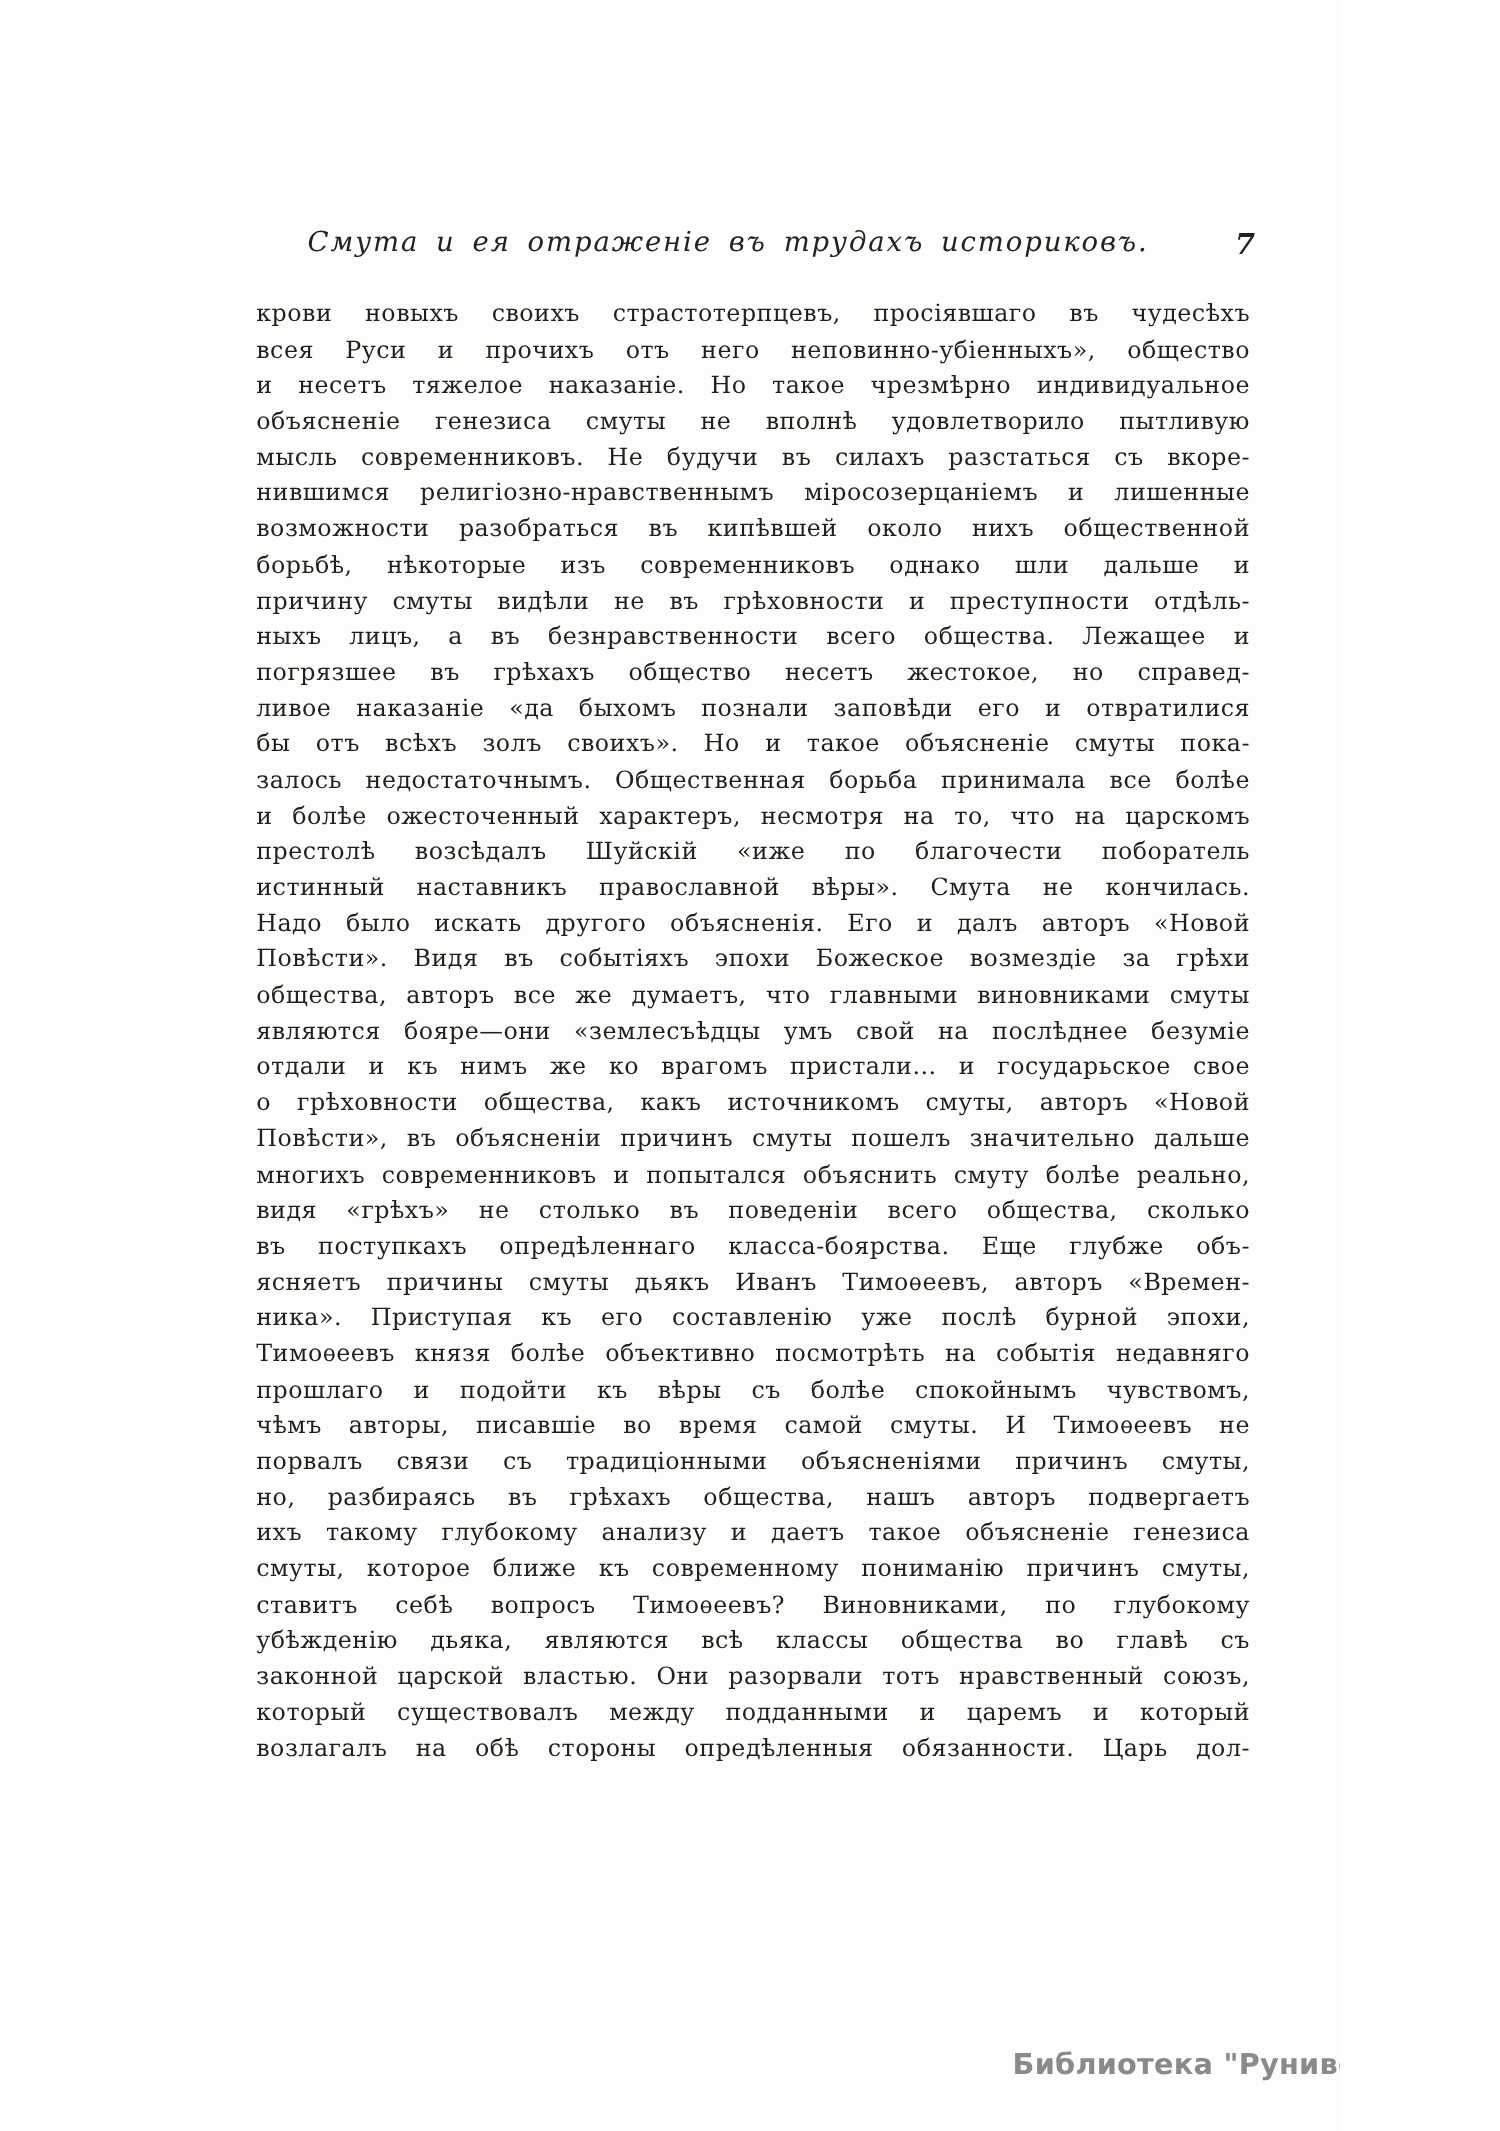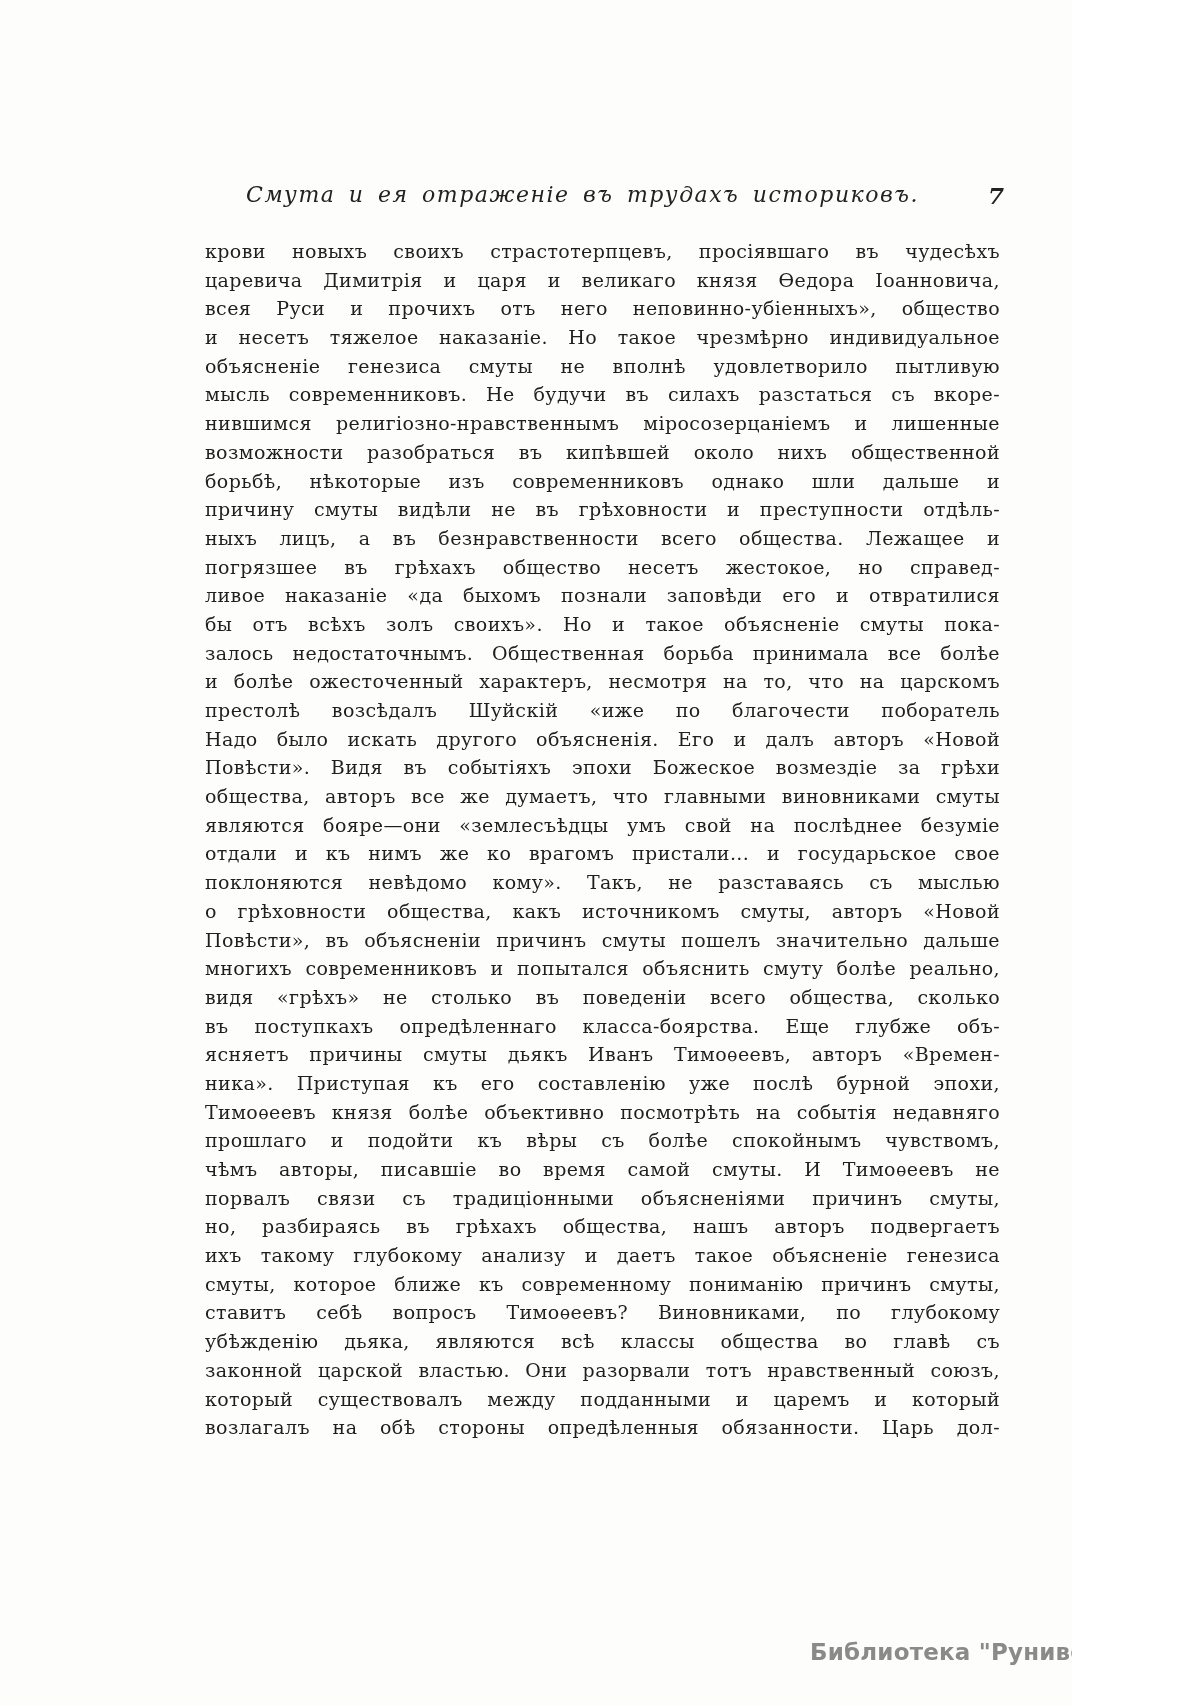--- a/index.html
+++ b/index.html
@@ -80,42 +80,41 @@
 
 <div class="page">
 
   <div class="running-header">
     <div class="header-title">Смута и ея отраженіе въ трудахъ историковъ.</div>
     <div class="page-number">7</div>
   </div>
 
   <div class="body-text">
       <div class="text-line">крови новыхъ своихъ страстотерпцевъ, просіявшаго въ чудесѣхъ</div>
-      <div class="text-line">царевича Димитрія и царя и великаго князя Ѳедора Іоанновича,</div>
       <div class="text-line">всея Руси и прочихъ отъ него неповинно-убіенныхъ», общество</div>
       <div class="text-line">и несетъ тяжелое наказаніе. Но такое чрезмѣрно индивидуальное</div>
       <div class="text-line">объясненіе генезиса смуты не вполнѣ удовлетворило пытливую</div>
       <div class="text-line">мысль современниковъ. Не будучи въ силахъ разстаться съ вкоре-</div>
       <div class="text-line">нившимся религіозно-нравственнымъ міросозерцаніемъ и лишенные</div>
       <div class="text-line">возможности разобраться въ кипѣвшей около нихъ общественной</div>
       <div class="text-line">борьбѣ, нѣкоторые изъ современниковъ однако шли дальше и</div>
       <div class="text-line">причину смуты видѣли не въ грѣховности и преступности отдѣль-</div>
       <div class="text-line">ныхъ лицъ, а въ безнравственности всего общества. Лежащее и</div>
       <div class="text-line">погрязшее въ грѣхахъ общество несетъ жестокое, но справед-</div>
       <div class="text-line">ливое наказаніе «да быхомъ познали заповѣди его и отвратилися</div>
       <div class="text-line">бы отъ всѣхъ золъ своихъ». Но и такое объясненіе смуты пока-</div>
       <div class="text-line">залось недостаточнымъ. Общественная борьба принимала все болѣе</div>
       <div class="text-line">и болѣе ожесточенный характеръ, несмотря на то, что на царскомъ</div>
       <div class="text-line">престолѣ возсѣдалъ Шуйскій «иже по благочести поборатель</div>
+      <div class="text-line">истинный наставникъ православной вѣры». Смута не кончилась.</div>
       <div class="text-line">Надо было искать другого объясненія. Его и далъ авторъ «Новой</div>
       <div class="text-line">Повѣсти». Видя въ событіяхъ эпохи Божеское возмездіе за грѣхи</div>
       <div class="text-line">общества, авторъ все же думаетъ, что главными виновниками смуты</div>
       <div class="text-line">являются бояре—они «землесъѣдцы умъ свой на послѣднее безуміе</div>
       <div class="text-line">отдали и къ нимъ же ко врагомъ пристали... и государьское свое</div>
-      <div class="text-line">поклоняются невѣдомо кому». Такъ, не разставаясь съ мыслью</div>
       <div class="text-line">о грѣховности общества, какъ источникомъ смуты, авторъ «Новой</div>
       <div class="text-line">Повѣсти», въ объясненіи причинъ смуты пошелъ значительно дальше</div>
       <div class="text-line">многихъ современниковъ и попытался объяснить смуту болѣе реально,</div>
       <div class="text-line">видя «грѣхъ» не столько въ поведеніи всего общества, сколько</div>
       <div class="text-line">въ поступкахъ опредѣленнаго класса-боярства. Еще глубже объ-</div>
       <div class="text-line">ясняетъ причины смуты дьякъ Иванъ Тимоѳеевъ, авторъ «Времен-</div>
       <div class="text-line">ника». Приступая къ его составленію уже послѣ бурной эпохи,</div>
       <div class="text-line">Тимоѳеевъ князя болѣе объективно посмотрѣть на событія недавняго</div>
       <div class="text-line">прошлаго и подойти къ вѣры съ болѣе спокойнымъ чувствомъ,</div>
       <div class="text-line">чѣмъ авторы, писавшіе во время самой смуты. И Тимоѳеевъ не</div>

